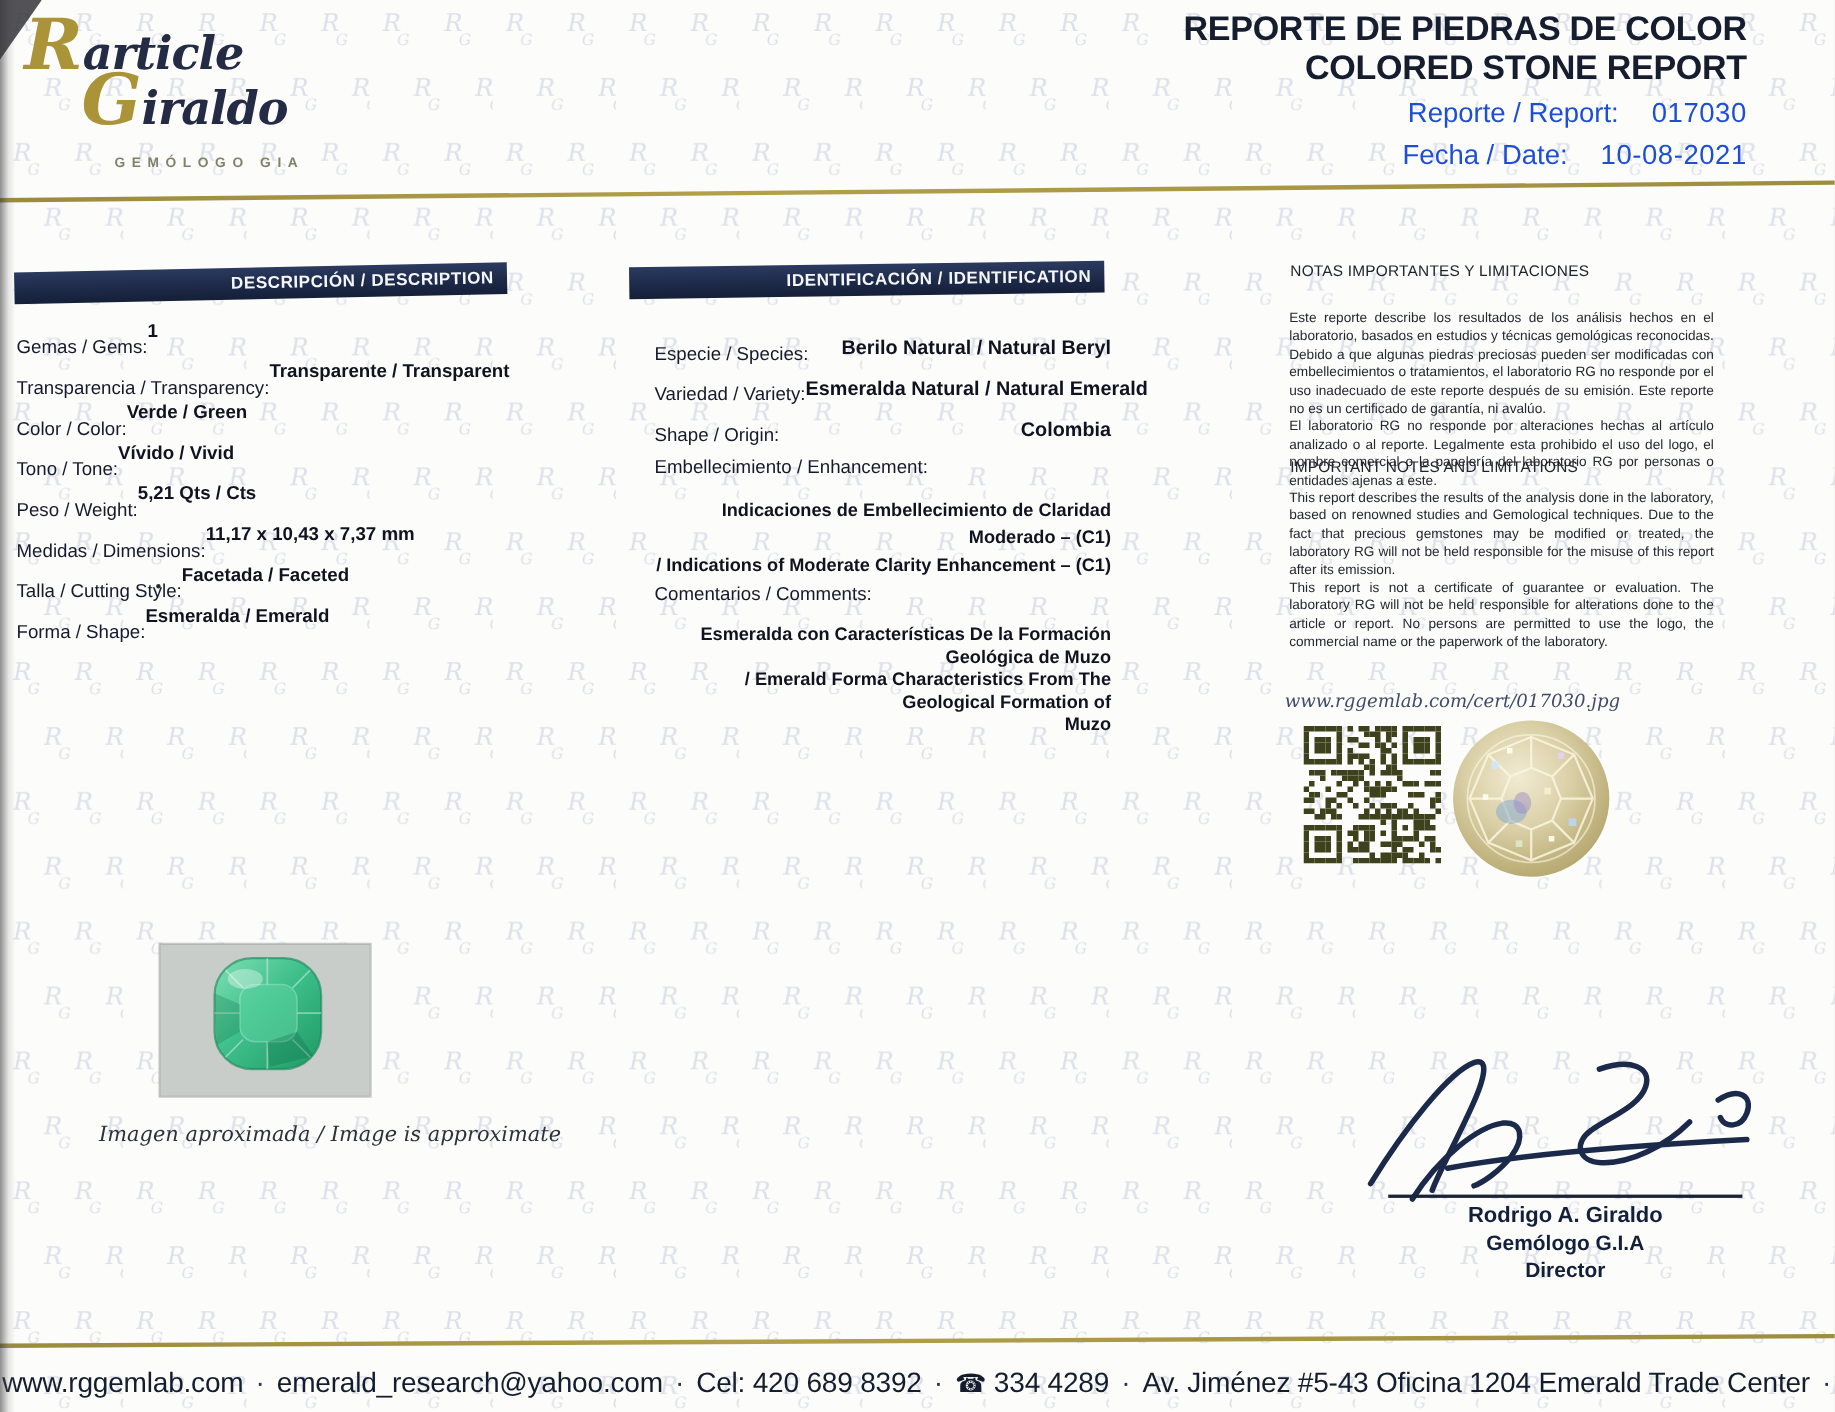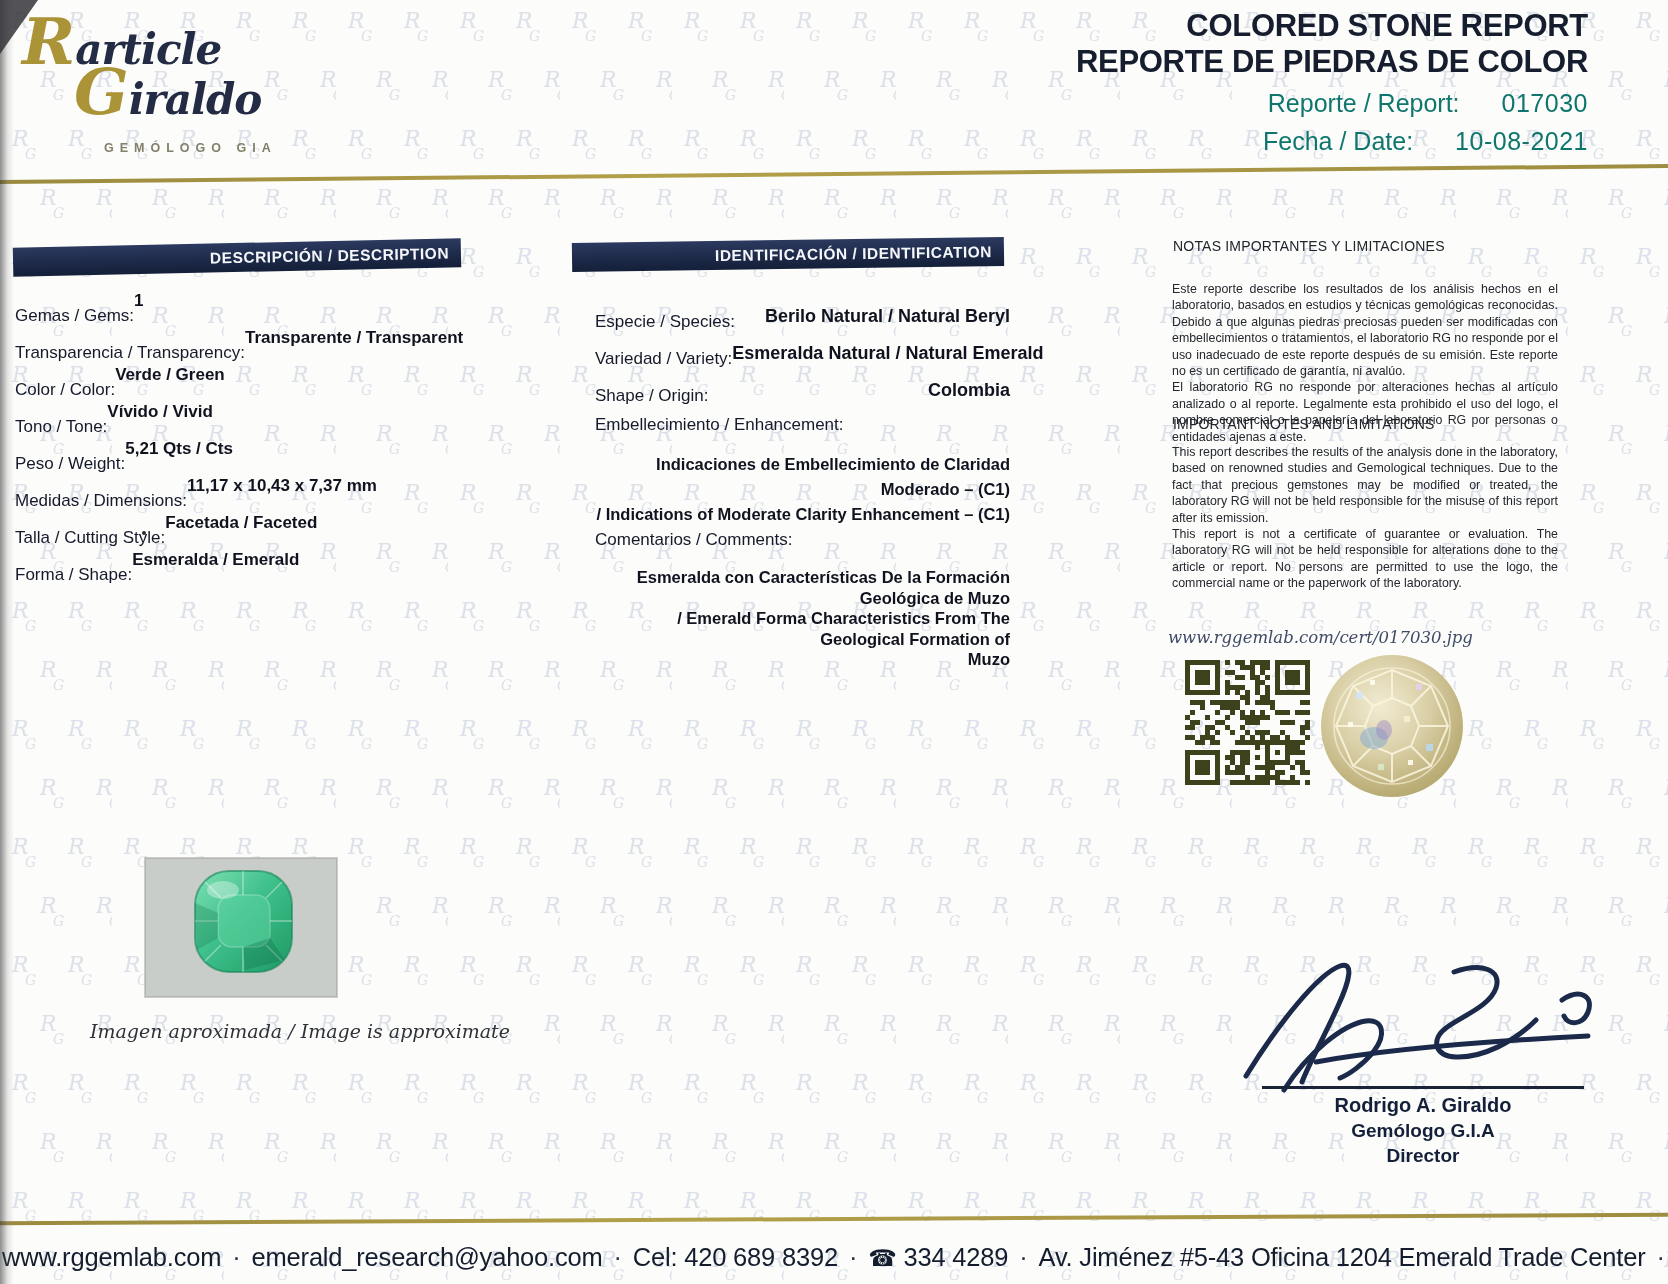--- a/index.html
+++ b/index.html
@@ -18,21 +18,21 @@
   .logo{position:absolute;left:22px;top:10px;font-family:"DejaVu Serif",serif;font-style:italic;line-height:1;}
   .logo .l1{white-space:nowrap;}
   .logo .l2{white-space:nowrap;margin-left:52px;margin-top:-14px;}
   .logo .ini{font-size:64px;font-weight:bold;color:#ab9338;}
   .logo .rest{font-size:42px;font-weight:bold;color:#232c44;letter-spacing:-1px;}
   .logo-sub{position:absolute;left:104px;top:141px;font-size:12.5px;font-weight:bold;
     letter-spacing:6px;color:#83806a;font-family:"Liberation Sans",sans-serif;font-style:normal;}
 
   .titleblock{position:absolute;right:80px;top:8px;text-align:right;}
   .doc-title{font-size:31px;font-weight:bold;color:#161d2e;line-height:36px;letter-spacing:-0.3px;}
-  .repline{display:flex;justify-content:flex-end;gap:42px;font-size:25px;color:#0f766e;margin-top:9px;}
+  .repline{display:flex;justify-content:flex-end;gap:30px;font-size:25px;color:#1d4ed8;margin-top:9px;}
   .repline .rv{letter-spacing:0.5px;}
 
   .goldline{position:absolute;left:-12px;width:1692px;height:3.5px;z-index:2;
     background:linear-gradient(90deg,#9a8a3e,#b3a04a 40%,#9d8d40);}
   .gl1{top:172px;transform:rotate(-0.55deg);}
   .gl2{top:1217px;transform:rotate(-0.3deg);}
 
   
   .bar{position:absolute;height:29px;z-index:2;box-sizing:border-box;
     background:linear-gradient(180deg,#2c3a60,#1d2a49 55%,#141f38);
@@ -117,22 +117,22 @@
 
   <div class="layer">
 
     <div class="logo">
       <div class="l1"><span class="ini">R</span><span class="rest">article</span></div>
       <div class="l2"><span class="ini">G</span><span class="rest">iraldo</span></div>
     </div>
     <div class="logo-sub">GEMÓLOGO GIA</div>
 
     <div class="titleblock">
+      <div class="doc-title">REPORTE DE PIEDRAS DE COLOR</div>
       <div class="doc-title">COLORED STONE REPORT</div>
-      <div class="doc-title">REPORTE DE PIEDRAS DE COLOR</div>
       <div class="repline">
         <span>Reporte / Report:</span>
         <span class="rv">017030</span>
       </div>
       <div class="repline">
         <span>Fecha / Date:</span>
         <span class="rv">10-08-2021</span>
       </div>
     </div>
 

